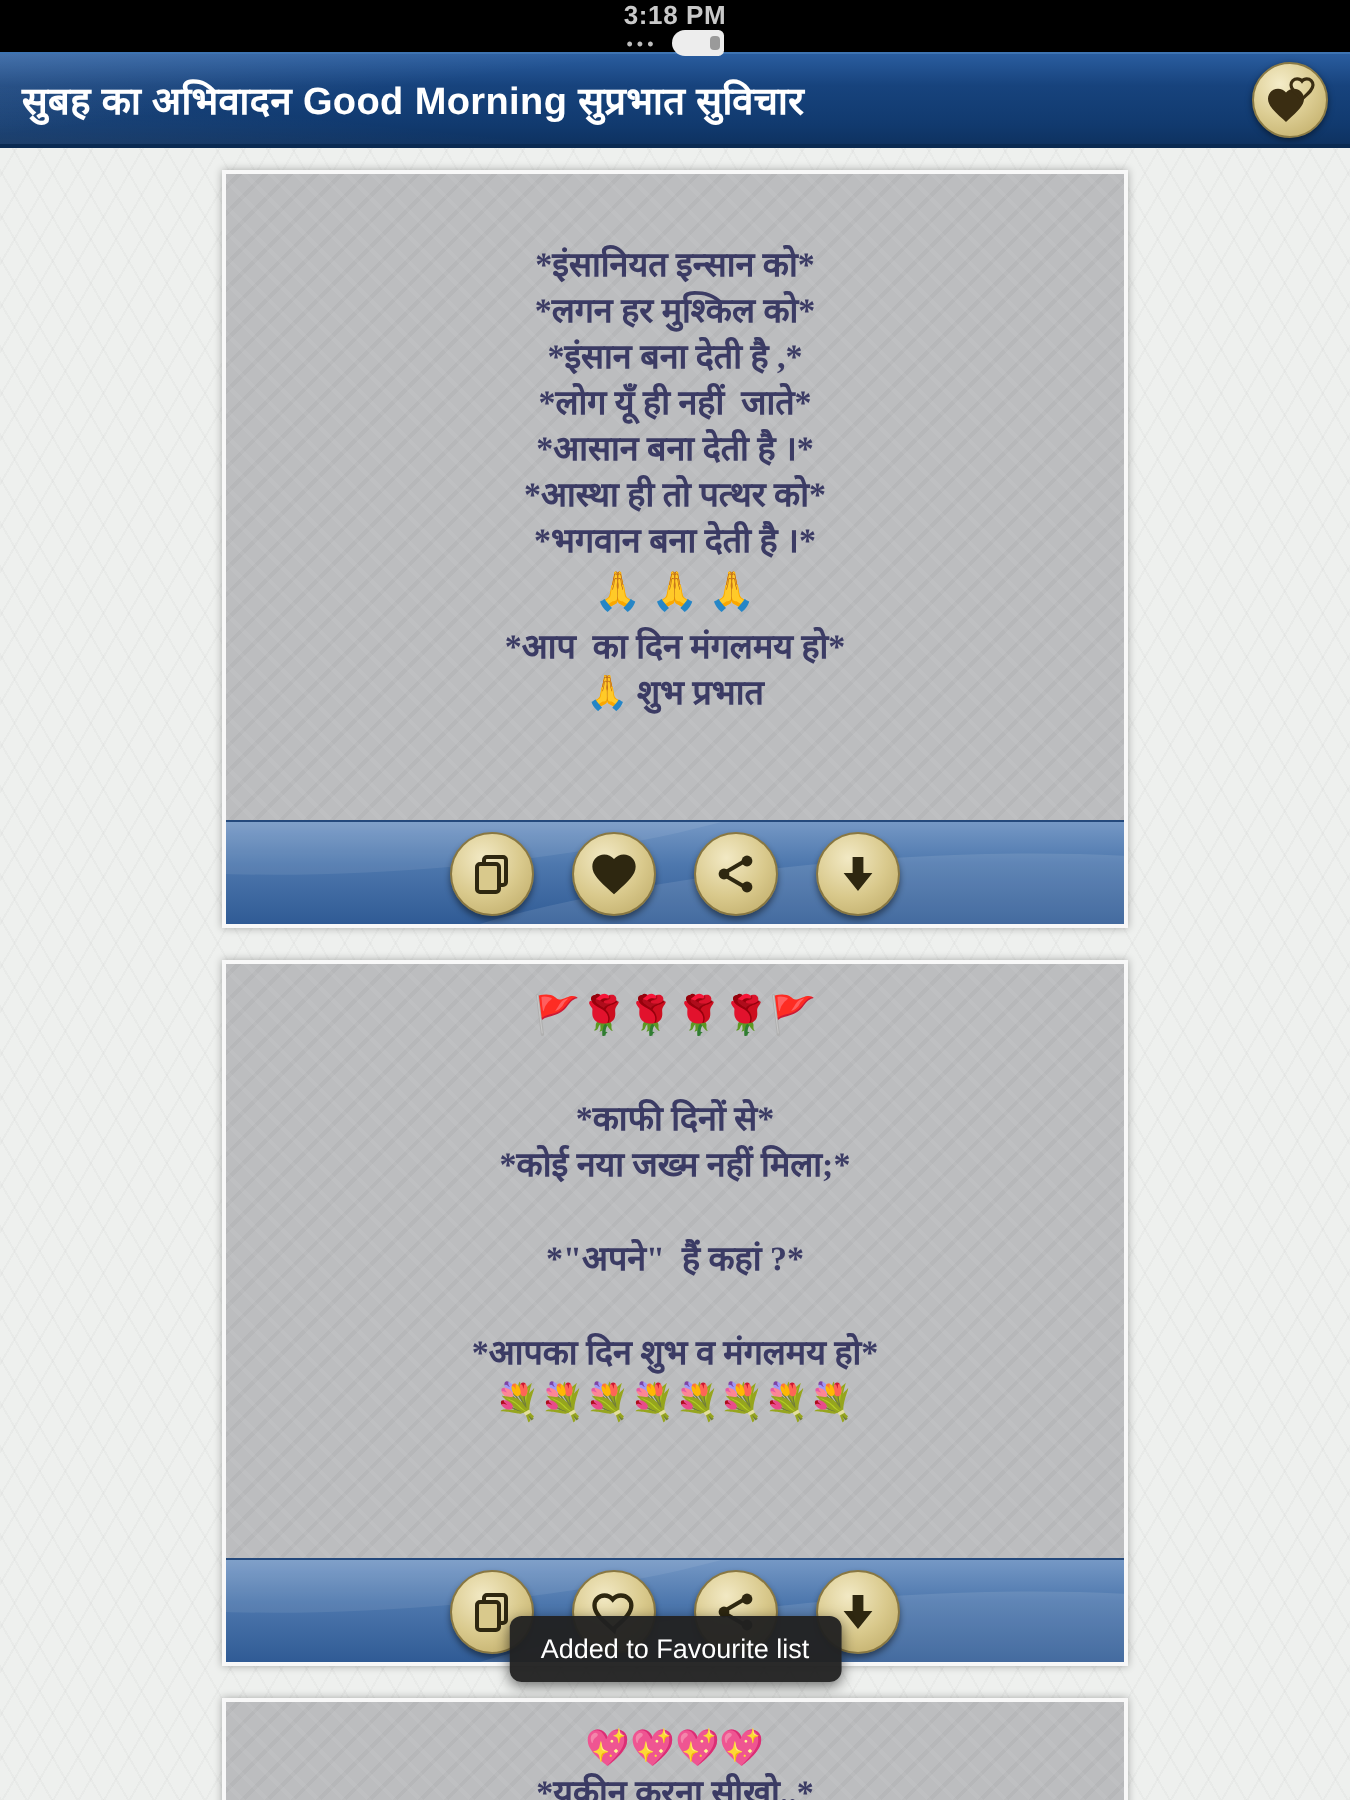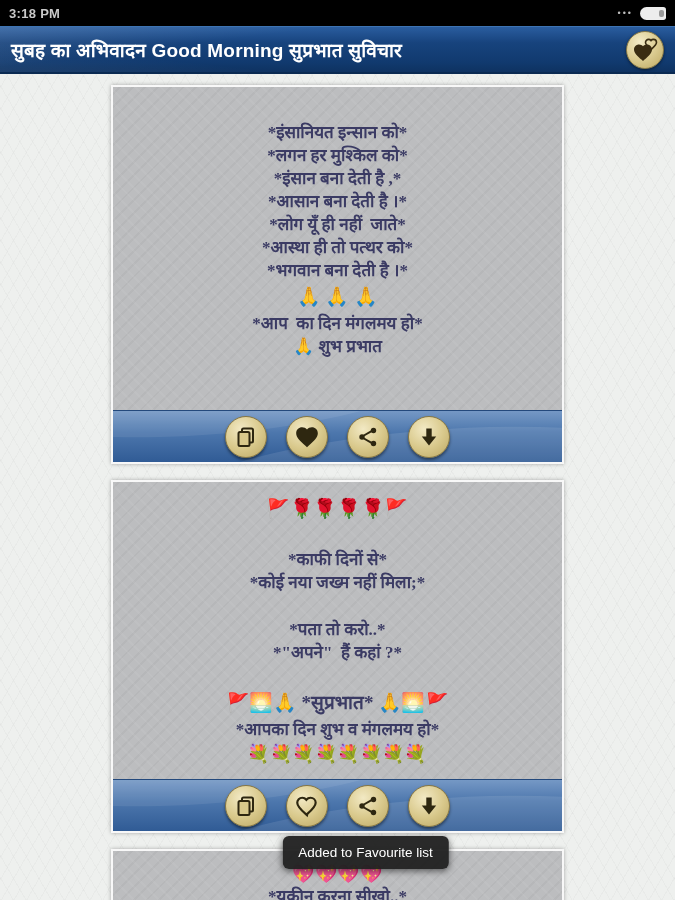--- a/index.html
+++ b/index.html
@@ -4,21 +4,21 @@
 <style>
   * { margin:0; padding:0; box-sizing:border-box; }
   html,body { width:675px; height:900px; overflow:hidden; background:#000; }
   body { font-family:"Liberation Sans", sans-serif; }
   .screen { position:relative; width:675px; height:900px; overflow:hidden; background:#eef0ee; }
 
   
   .status-bar {
     position:absolute; top:0; left:0; right:0; height:26px;
     background:#000; display:flex; align-items:center; justify-content:space-between;
-    padding:0 9px; z-index:5;
+    padding:0 9px; z-index:5;flex-direction:column;
   }
   .status-time { color:#c9c9c9; font-size:13px; font-weight:bold; letter-spacing:.3px; }
   .status-right { display:flex; align-items:center; gap:7px; }
   .signal-dots { color:#bdbdbd; font-size:9px; letter-spacing:2px; line-height:10px; }
   .battery { position:relative; width:26px; height:13px; background:#ededed; border-radius:7px 3px 3px 7px; }
   .battery::after { content:""; position:absolute; right:2px; top:3px; width:5px; height:7px; background:#9a9a9a; border-radius:2px; }
 
   
   .header {
     position:absolute; top:26px; left:0; right:0; height:48px;
@@ -102,24 +102,24 @@
   .circle-btn {
     position:relative; width:42px; height:42px; border-radius:50%;
     background:radial-gradient(circle at 38% 30%, #f2e9c4 0%, #d9c98c 52%, #bba763 100%);
     border:1px solid #887742; box-shadow:0 2px 3px rgba(0,0,0,.45);
     display:flex; align-items:center; justify-content:center;
     cursor:pointer; z-index:1;
   }
 
   
   .toast {
-    position:absolute; top:836px; left:50%; transform:translateX(-50%);
+    position:absolute; top:808px; left:50%; transform:translateX(-50%);
     background:rgba(33,33,33,.96); color:#fff;
     font-size:13.5px; padding:9px 16px; border-radius:6px;
-    box-shadow:0 2px 7px rgba(0,0,0,.55); white-space:nowrap; z-index:10;margin-left:28px;
+    box-shadow:0 2px 7px rgba(0,0,0,.55); white-space:nowrap; z-index:10;
   }
 </style>
 </head>
 <body>
 
 <div class="screen">
 
   <div class="status-bar">
     <span class="status-time">3:18 PM</span>
     <div class="status-right">
@@ -138,22 +138,22 @@
     </div>
   </div>
 
   <div class="content">
 
     <div class="card">
       <div class="card-body body-1">
         <div class="line">*इंसानियत इन्सान को*</div>
         <div class="line">*लगन हर मुश्किल को*</div>
         <div class="line">*इंसान बना देती है ,*</div>
+        <div class="line">*लोग यूँ ही नहीं  जाते*</div>
         <div class="line">*आसान बना देती है ।*</div>
-        <div class="line">*लोग यूँ ही नहीं  जाते*</div>
         <div class="line">*आस्था ही तो पत्थर को*</div>
         <div class="line">*भगवान बना देती है ।*</div>
         <div class="line big">🙏 🙏 🙏</div>
         <div class="line">*आप  का दिन मंगलमय हो*</div>
         <div class="line">🙏 शुभ प्रभात</div>
       </div>
       <div class="action-bar">
         <div class="circle-btn">
           <svg width="24" height="24" viewBox="0 0 24 24">
             <rect x="8" y="3.5" width="11" height="14" rx="1.5" fill="none" stroke="#2e2710" stroke-width="2"></rect>
@@ -182,24 +182,22 @@
       </div>
     </div>
 
     <div class="card">
       <div class="card-body body-2">
         <div class="line big">🚩🌹🌹🌹🌹🚩</div>
         <div class="line blank"></div>
         <div class="line">*काफी दिनों से*</div>
         <div class="line">*कोई नया जख्म नहीं मिला;*</div>
         <div class="line blank"></div>
-        <div class="line">*पता तो करो..*</div>
         <div class="line">*"अपने"  हैं कहां ?*</div>
         <div class="line blank"></div>
-        <div class="line big">🚩🌅🙏 *सुप्रभात* 🙏🌅🚩</div>
         <div class="line">*आपका दिन शुभ व मंगलमय हो*</div>
         <div class="line em">💐💐💐💐💐💐💐💐</div>
       </div>
       <div class="action-bar">
         <div class="circle-btn">
           <svg width="24" height="24" viewBox="0 0 24 24">
             <rect x="8" y="3.5" width="11" height="14" rx="1.5" fill="none" stroke="#2e2710" stroke-width="2"></rect>
             <rect x="4.5" y="7" width="11" height="14" rx="1.5" fill="#d9c98c" stroke="#2e2710" stroke-width="2"></rect>
           </svg>
         </div>

